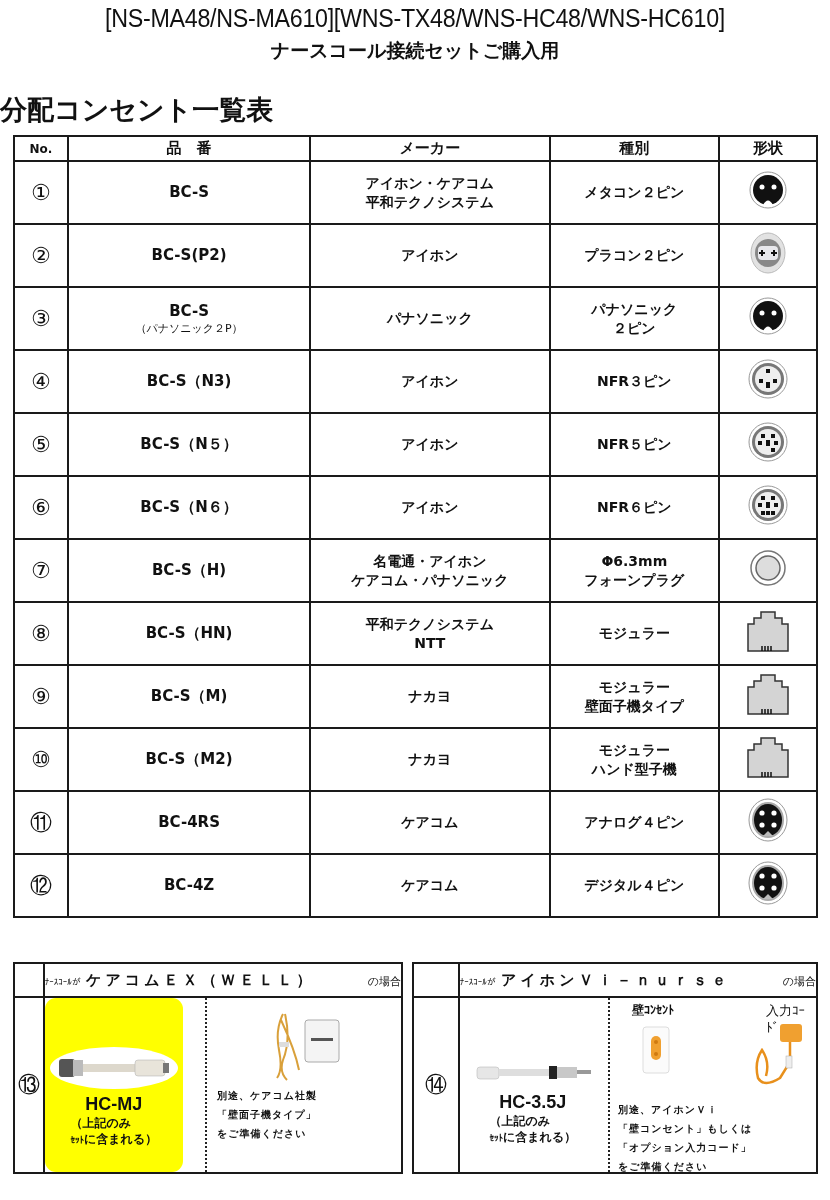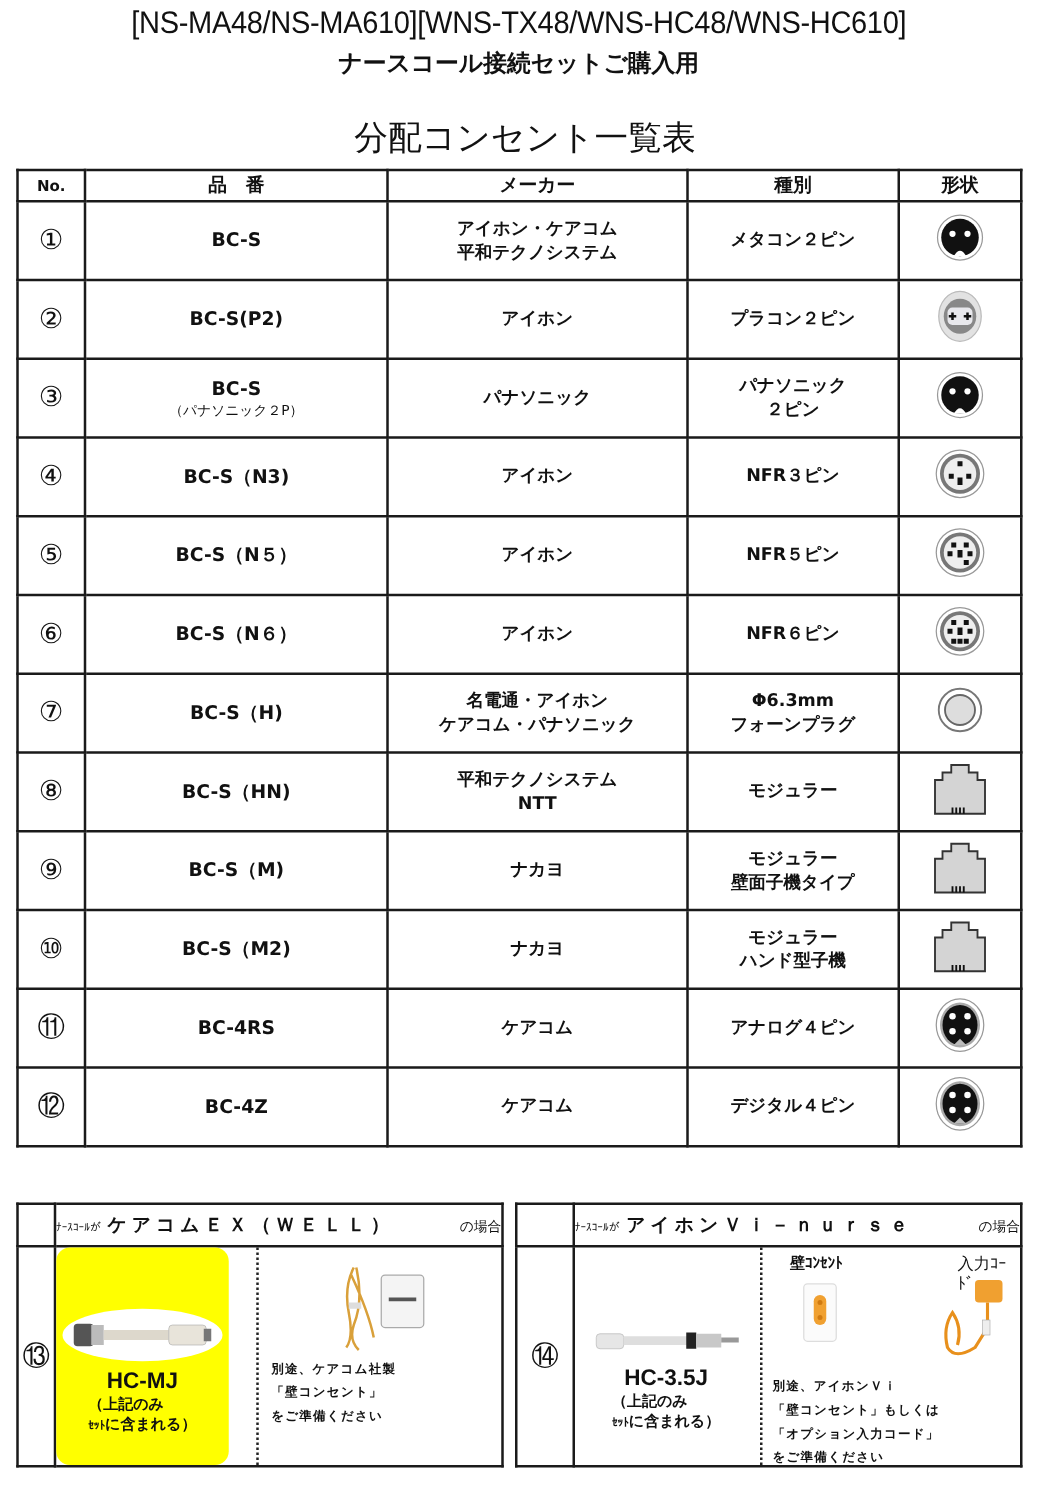--- a/index.html
+++ b/index.html
@@ -3,22 +3,22 @@
 <meta charset="utf-8">
 <style>
   * { box-sizing: border-box; margin: 0; padding: 0; }
   html, body { width: 830px; height: 1200px; background: #ffffff; overflow: hidden; }
   body { position: relative; font-family: "DejaVu Sans", "Liberation Sans", sans-serif; color: #111; }
 
   .title1 { position: absolute; top: 4px; left: 0; width: 830px; text-align: center;
     font-family: "Liberation Sans", "DejaVu Sans", sans-serif; font-size: 25px; font-weight: normal; letter-spacing: -0.3px; transform: scaleX(0.93); }
   .title2 { position: absolute; top: 38px; left: 0; width: 830px; text-align: center;
     font-size: 19px; font-weight: bold; }
-  .title3 { position: absolute; top: 92px; left: 0; width: 830px; text-align: center;
-    font-size: 27px; font-weight: normal; padding-left: 10px; }
+  .title3 { position: absolute; top: 92px; left: 0; width: 830px; 
+    font-size: 27px; font-weight: bold; }
 
   table.main { position: absolute; top: 135px; left: 13px; width: 805px; border-collapse: collapse; }
   table.main th, table.main td { border: 2px solid #1a1a1a; text-align: center; vertical-align: middle; }
   table.main th { height: 25px; font-size: 15px; font-weight: bold; }
   table.main th.no { font-size: 12px; }
   table.main td { height: 63px; font-size: 14px; font-weight: bold; line-height: 19px; }
   td.num { font-size: 22px !important; font-weight: normal !important; }
   td.pn { font-size: 15px !important; }
   .sub { font-size: 11px; font-weight: normal; display: block; line-height: 15px; }
   .icon { display: inline-block; vertical-align: middle; }
@@ -312,21 +312,21 @@
       </div>
       <div class="rightpart" style="width:196px; padding-left:10px;">
         <svg width="90" height="72" viewBox="0 0 90 72" style="margin:12px 0 0 48px;">
           <path d="M18 4 Q10 20 14 40 Q18 60 12 68 M20 4 Q26 30 18 50 Q14 62 22 70 M16 10 Q30 40 34 60" stroke="#d9a03a" stroke-width="2" fill="none"></path>
           <rect x="40" y="10" width="34" height="42" rx="3" fill="#f4f4f4" stroke="#aaa"></rect>
           <rect x="46" y="28" width="22" height="3" fill="#555"></rect>
           <rect x="14" y="32" width="10" height="5" fill="#ddd"></rect>
         </svg>
         <div class="notetext">
           <div>別途、ケアコム社製</div>
-          <div>「壁コンセント」</div>
+          <div>「壁面子機タイプ」</div>
           <div>をご準備ください</div>
         </div>
       </div>
     </td>
   </tr>
 </tbody>
   </table>
 
 <table class="panel" style="left:412px; width:406px;">
   <tbody>

